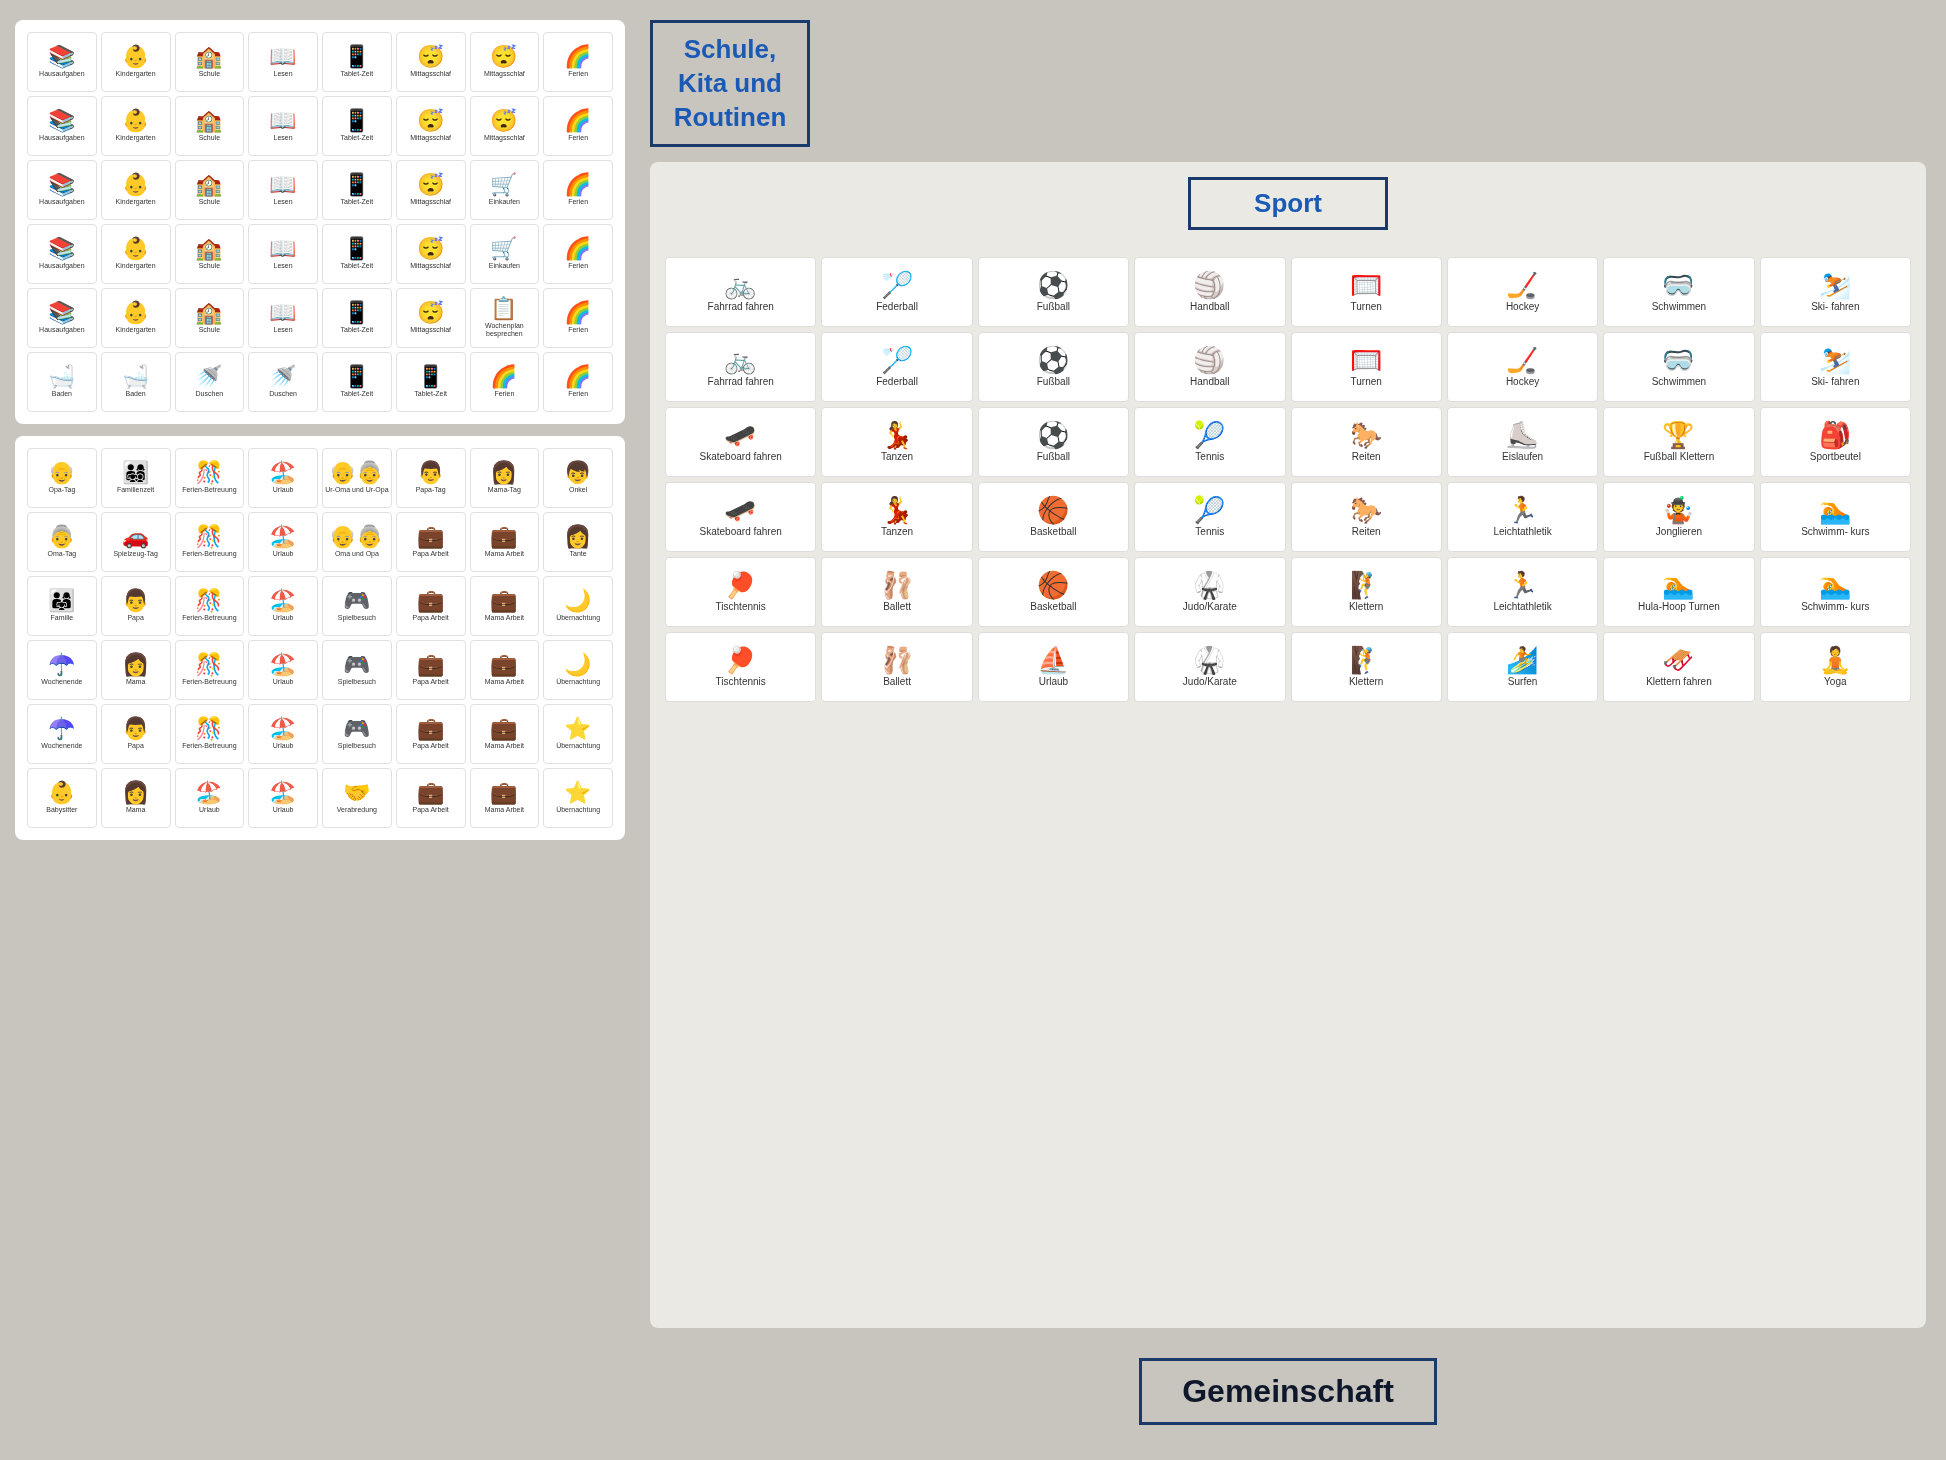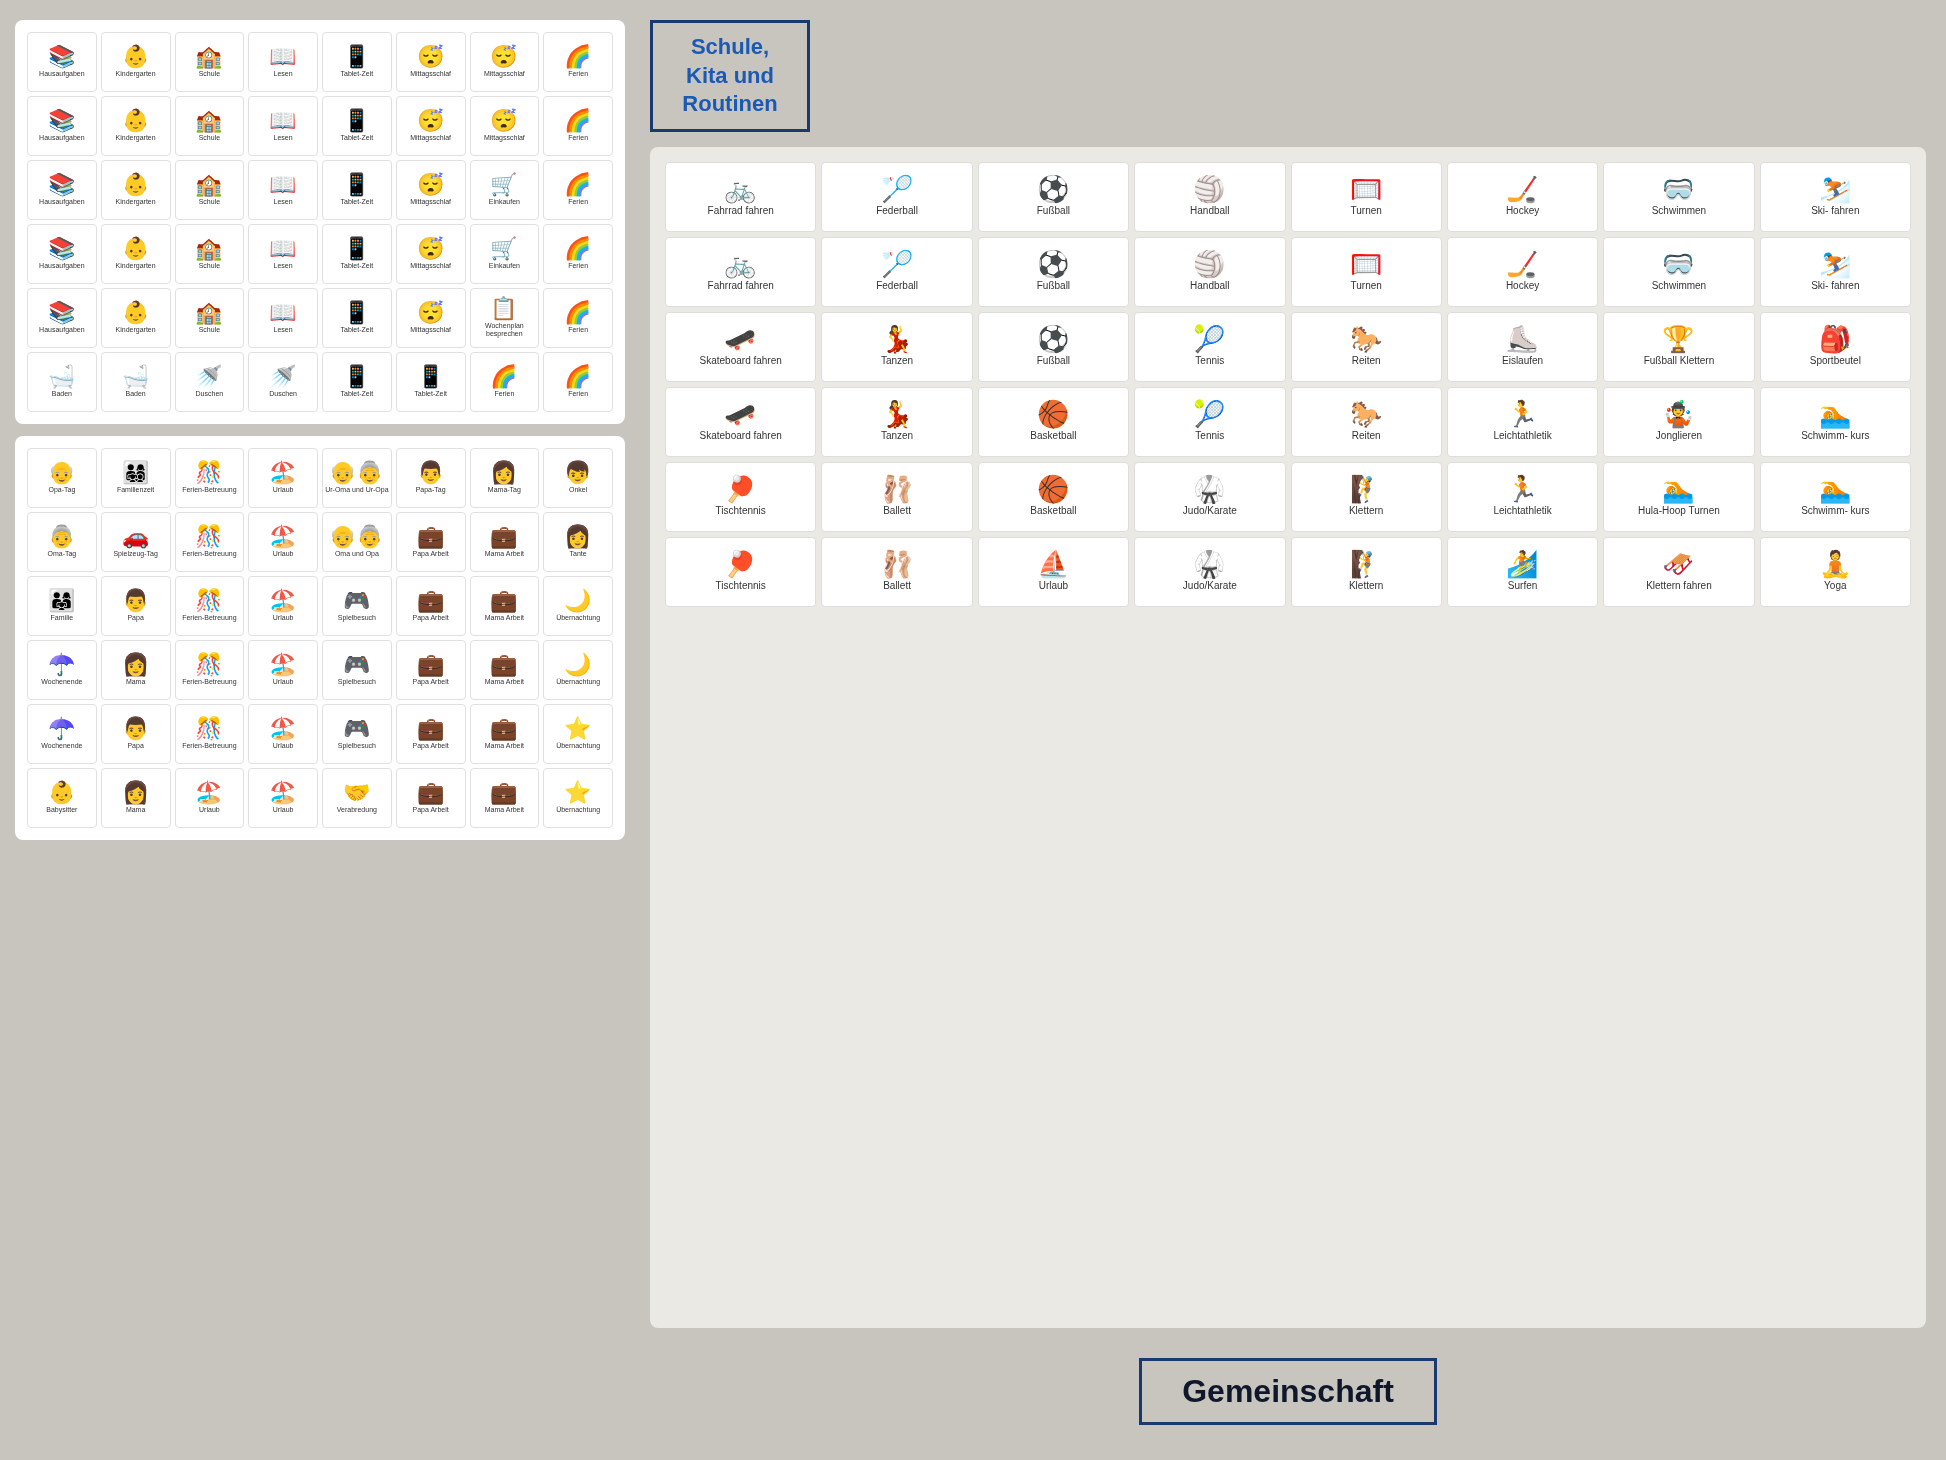--- a/index.html
+++ b/index.html
@@ -84,21 +84,21 @@
 
     .schule-badge {
       border: 3px solid #1a3a6b;
       padding: 10px 15px;
       min-width: 160px;
       text-align: center;
     }
 
     .schule-badge-text {
       color: #1a5ab5;
-      font-size: 22px;
+      font-size: 26px;
       font-weight: bold;
       line-height: 1.3;
     }
 
     .description-text {
       font-size: 22px;
       font-weight: bold;
       color: #1a1a1a;
       line-height: 1.5;
       max-width: 600px;
@@ -596,20 +596,25 @@
 
   <div class="right-panel">
 
     <div class="top-right-area">
       <div class="schule-badge">
         <div class="schule-badge-text">Schule,<br>Kita und<br>Routinen</div>
       </div>
     </div>
 
     <div class="sport-section">
+      <div class="sport-badge-container">
+        <div class="sport-badge">
+          <span class="sport-badge-text">Sport</span>
+        </div>
+      </div>
       <div id="sport-grid" class="sport-grid">
       <div class="sport-card">
       <span class="sport-icon">🚲</span>
       <span class="sport-label">Fahrrad fahren</span>
     </div>
           <div class="sport-card">
       <span class="sport-icon">🏸</span>
       <span class="sport-label">Federball</span>
     </div>
           <div class="sport-card">

